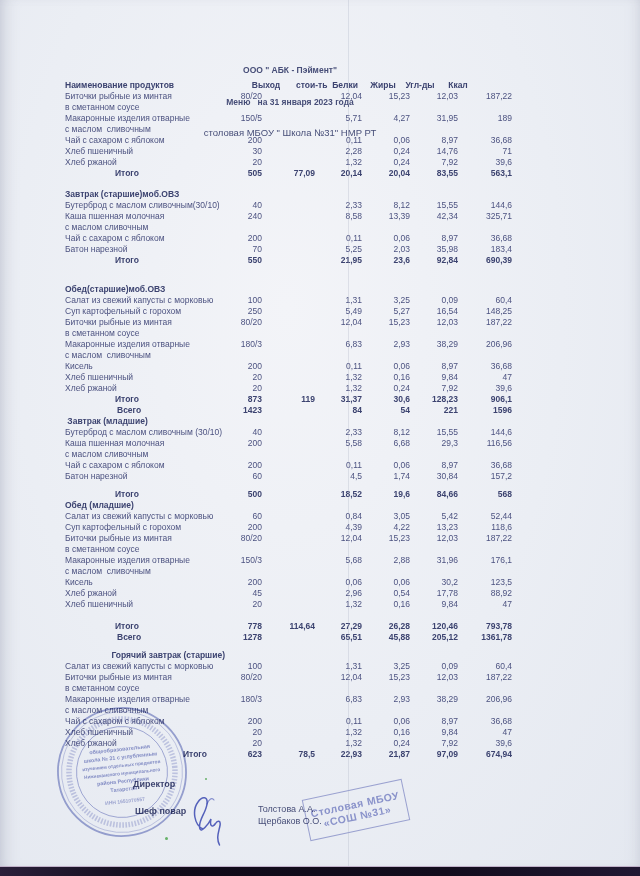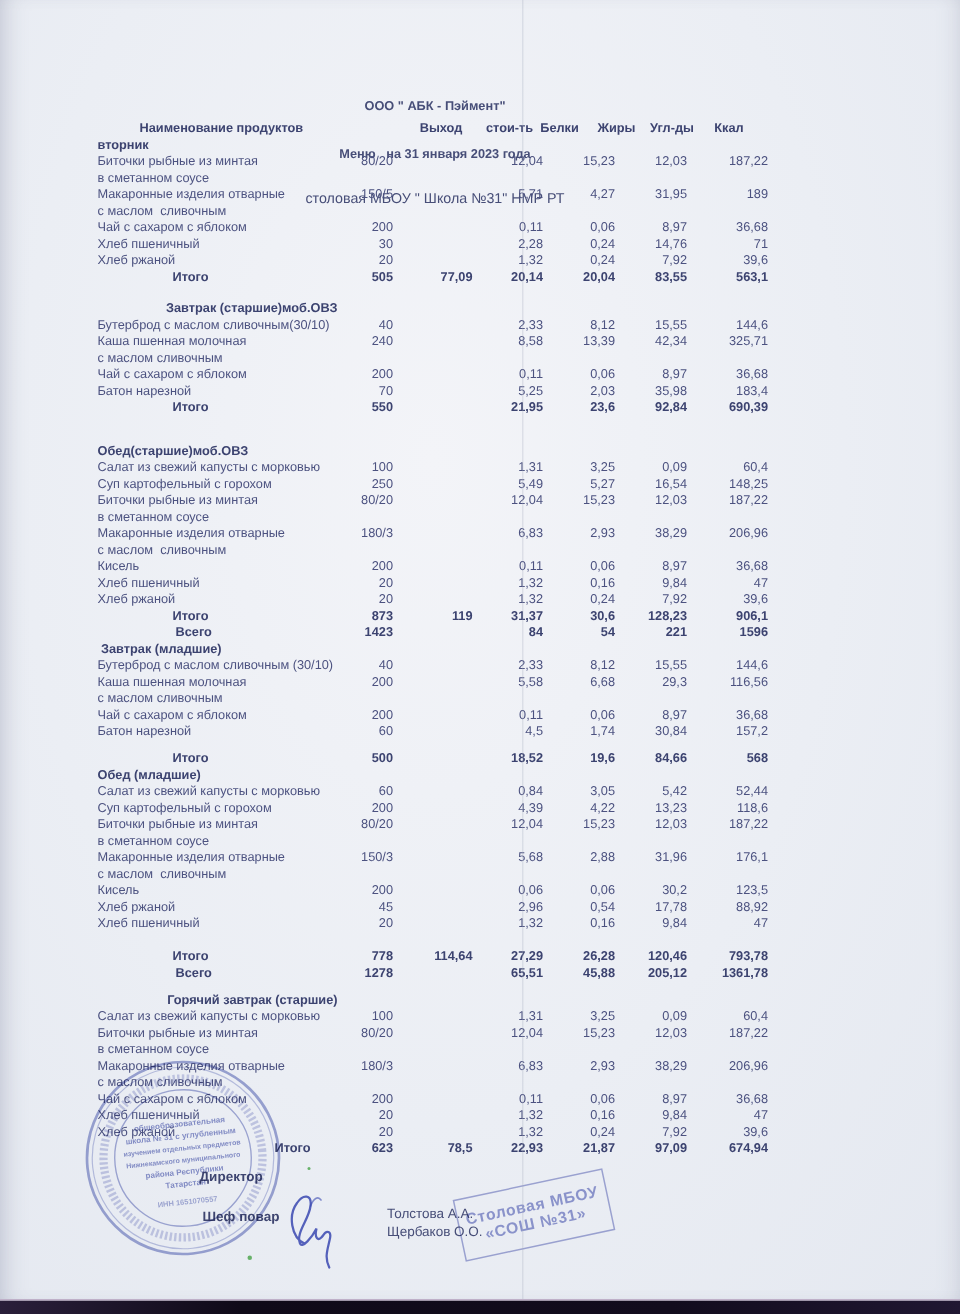--- a/index.html
+++ b/index.html
@@ -19,21 +19,21 @@
     pointer-events:none;}
   .doc-head{position:absolute;left:80px;top:44px;width:420px;text-align:center;
     font-size:8.5px;line-height:10.5px;white-space:pre;color:#474e78;}
   .doc-head .b{font-weight:bold;}
   .doc-head .l3{font-size:9.5px;}
   
   .tbl{position:absolute;left:65px;top:80px;width:450px;font-size:8.5px;}
   .row{display:grid;grid-template-columns:160px 37px 53px 47px 48px 48px 54px;
     height:11px;line-height:11px;align-items:baseline;}
   .hrow{display:grid;grid-template-columns:171px 60px 26px 46px 30px 44px 32px;
-    height:11px;line-height:11px;font-weight:bold;color:#3c4370;margin-left:28px;}
+    height:11px;line-height:11px;font-weight:bold;color:#3c4370;}
   .hrow .c{text-align:center;white-space:nowrap;}
   .hrow .c.name{text-align:left;}
   .c{white-space:pre;overflow:visible;}
   .c.num{text-align:right;}
   .weekday{height:11px;line-height:11px;font-weight:bold;color:#3c4370;}
   .title-row .name{font-weight:bold;color:#3c4370;}
   .row.total .c,.row.grand .c,.row.total2 .c{font-weight:bold;color:#3c4370;}
   .row.total .name{padding-left:50px;}
   .row.total2 .name{padding-left:118px;}
   .row.grand .name{padding-left:52px;}
@@ -71,21 +71,20 @@
   <div class="tbl">
     <div class="hrow">
       <div class="c name">Наименование продуктов</div>
       <div class="c">Выход</div>
       <div class="c">стои-ть</div>
       <div class="c">Белки</div>
       <div class="c">Жиры</div>
       <div class="c">Угл-ды</div>
       <div class="c">Ккал</div>
     </div>
-    <div class="weekday">вторник</div>
     <div>
         <div class="row item">
           <div class="c name">Биточки рыбные из минтая</div>
           <div class="c num col-out">80/20</div>
           <div class="c num col-cost"></div>
           <div class="c num col-protein">12,04</div>
           <div class="c num col-fat">15,23</div>
           <div class="c num col-carbs">12,03</div>
           <div class="c num col-kcal">187,22</div>
         </div>
@@ -145,21 +144,21 @@
         </div>
         <div class="row total">
           <div class="c name">Итого</div>
           <div class="c num col-out">505</div>
           <div class="c num col-cost">77,09</div>
           <div class="c num col-protein">20,14</div>
           <div class="c num col-fat">20,04</div>
           <div class="c num col-carbs">83,55</div>
           <div class="c num col-kcal">563,1</div>
         </div>
-        <div class="row title-row" style="margin-top: 10px; text-align: right;">
+        <div class="row title-row" style="margin-top: 10px;">
           <div class="c name">Завтрак (старшие)моб.ОВЗ</div>
         </div>
         <div class="row item">
           <div class="c name">Бутерброд с маслом сливочным(30/10)</div>
           <div class="c num col-out">40</div>
           <div class="c num col-cost"></div>
           <div class="c num col-protein">2,33</div>
           <div class="c num col-fat">8,12</div>
           <div class="c num col-carbs">15,55</div>
           <div class="c num col-kcal">144,6</div>

